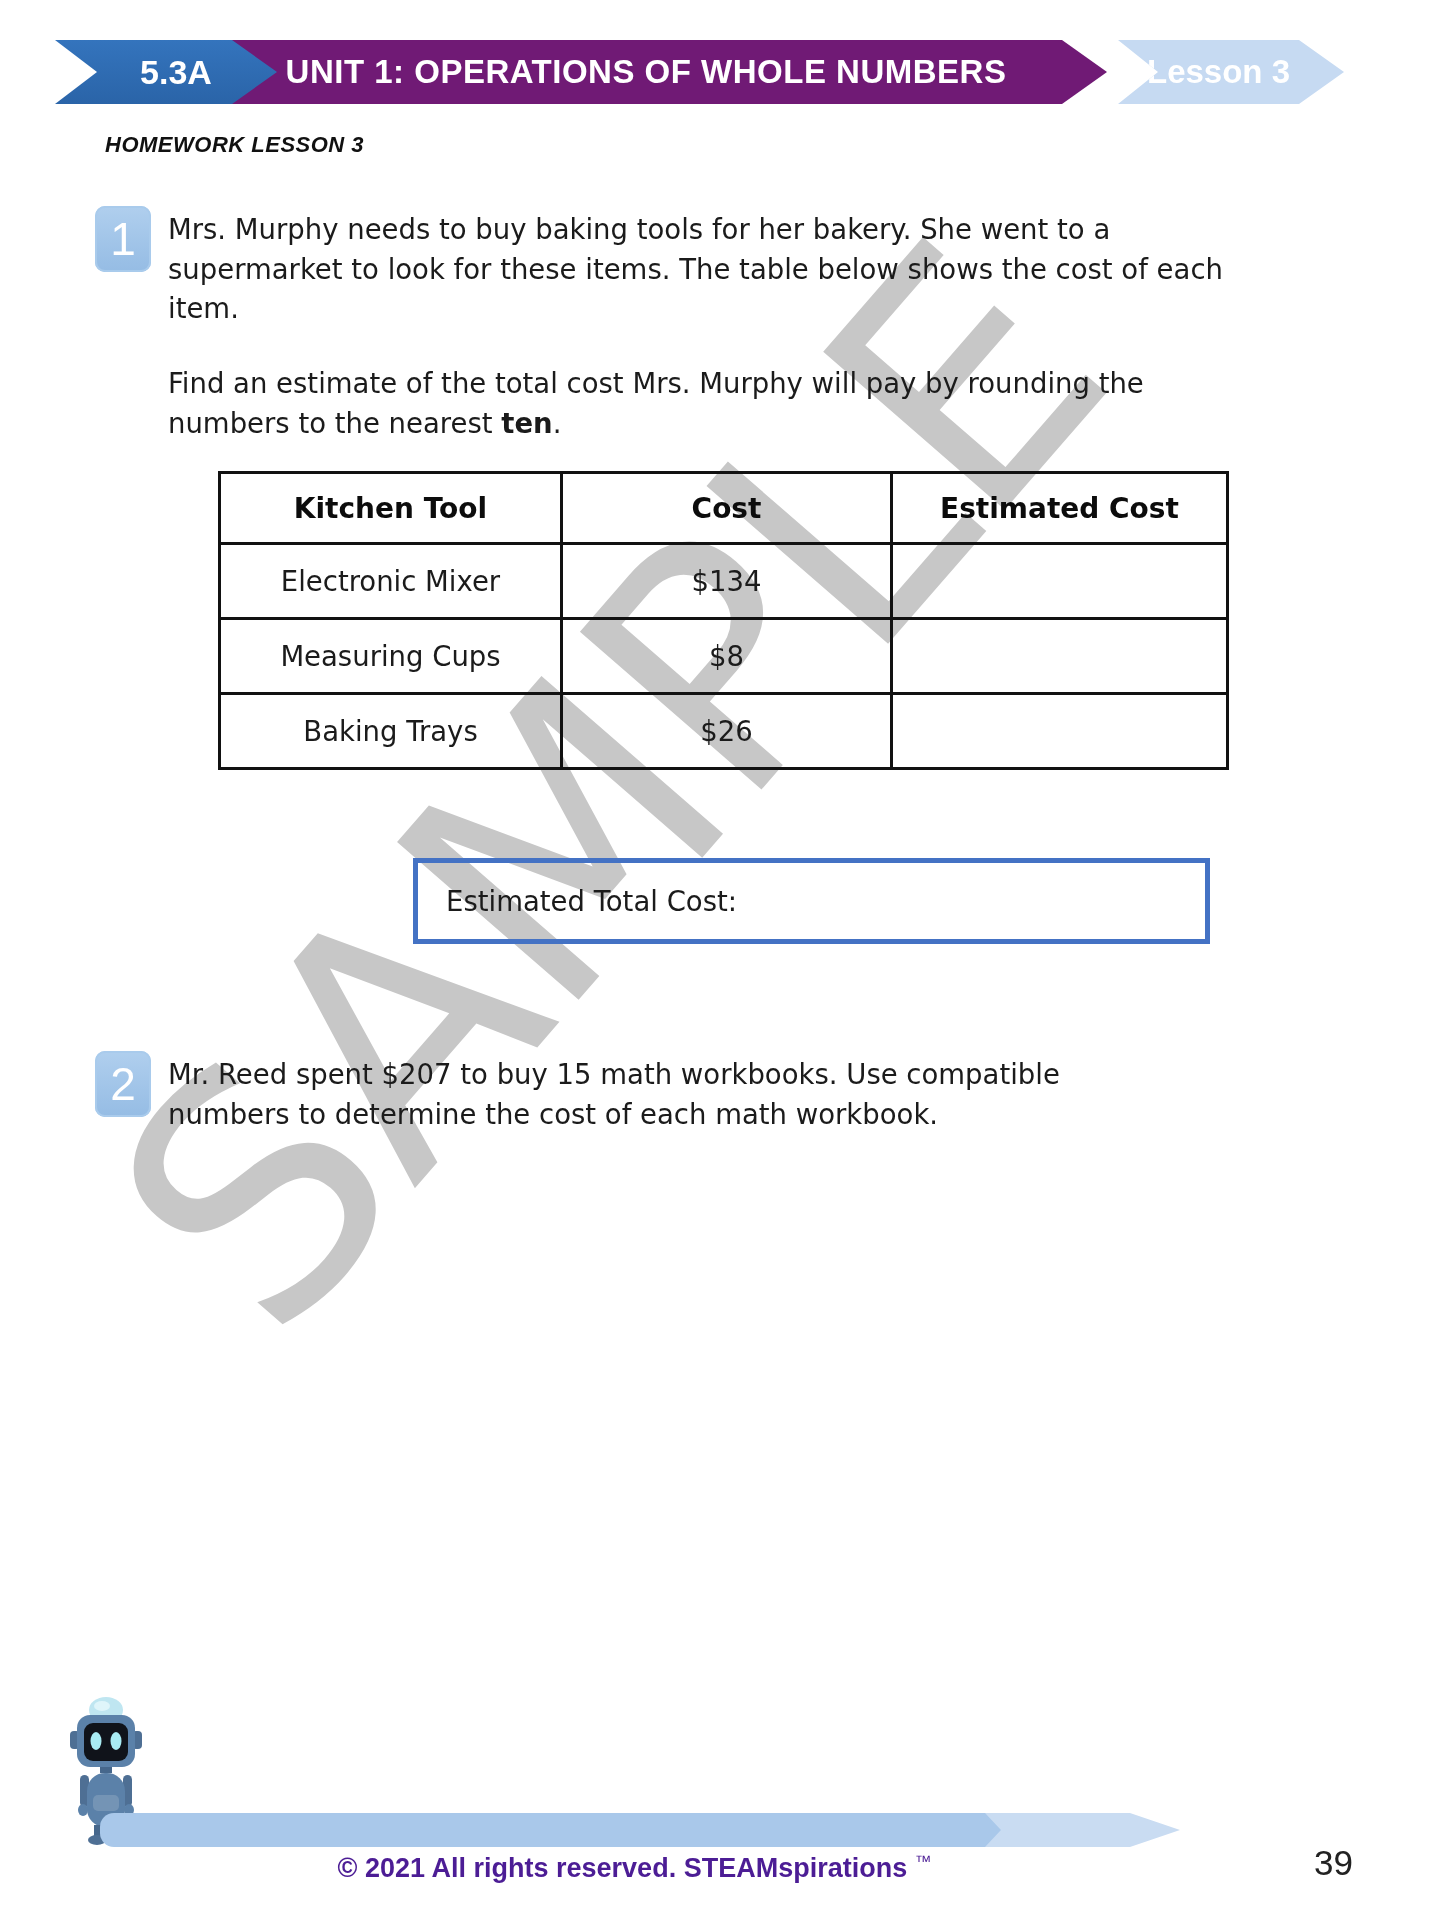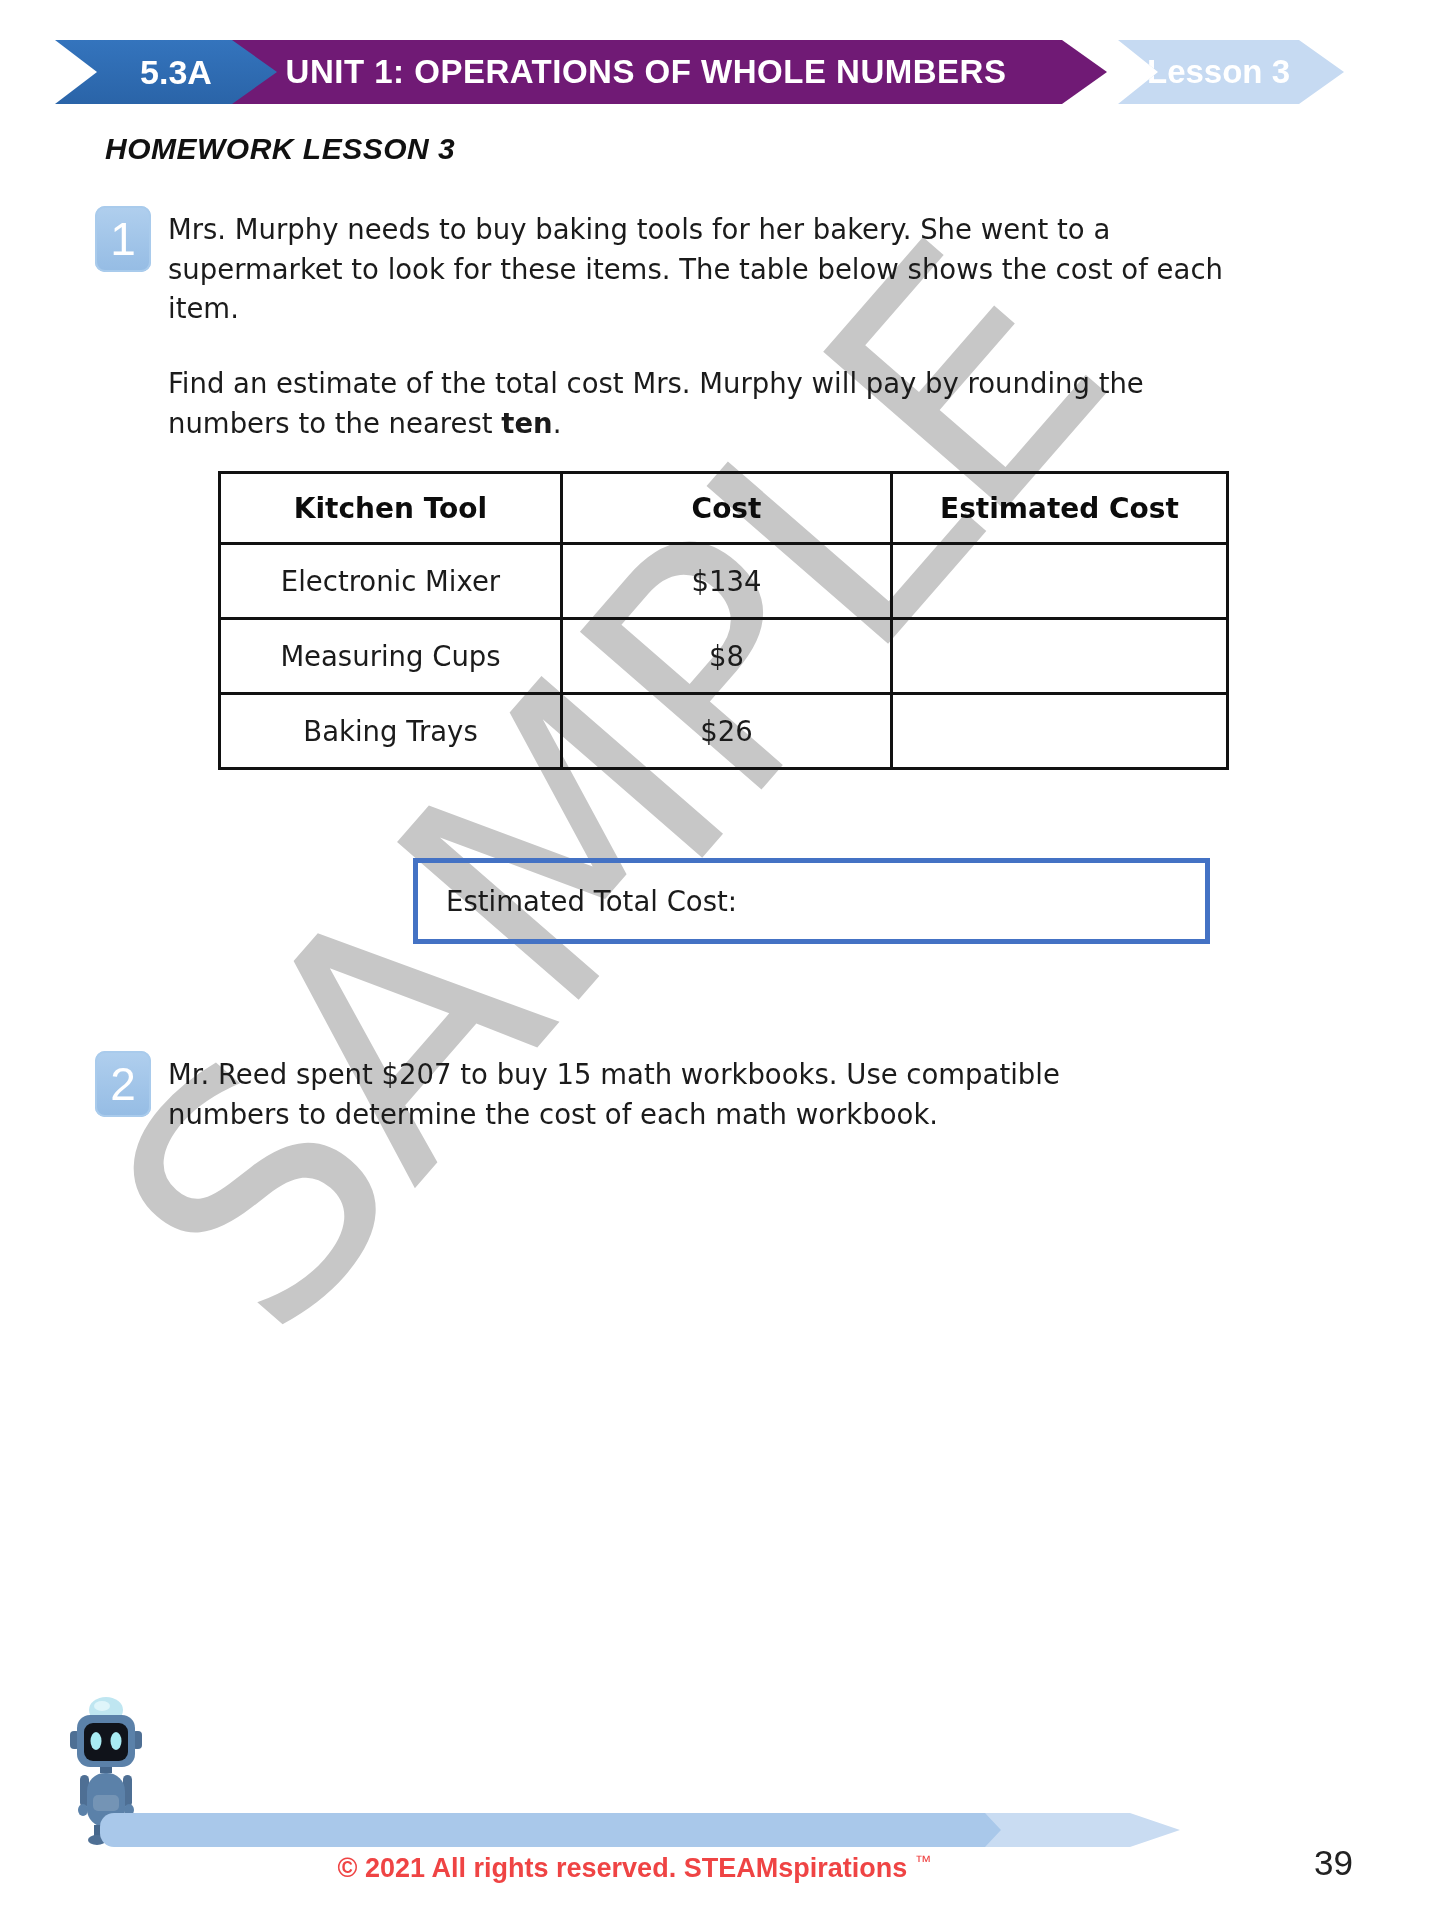--- a/index.html
+++ b/index.html
@@ -80,21 +80,21 @@
     font-size: 33px;
   }
 
   
   .hw-title {
     position: absolute;
     left: 105px; top: 132px;
     font-family: "Liberation Sans", sans-serif;
     font-style: italic;
     font-weight: 600;
-    font-size: 30px;
+    font-size: 22px;
     color: #111111;
     letter-spacing: 0.5px;
   }
 
   
   .q-badge {
     position: absolute;
     width: 56px; height: 66px;
     border-radius: 10px;
     background: linear-gradient(180deg, #b0cfee 0%, #95bce4 100%);
@@ -178,21 +178,21 @@
     clip-path: polygon(0 0, calc(100% - 50px) 0, 100% 50%, calc(100% - 50px) 100%, 0 100%, 16px 50%);
   }
   .footer-copy {
     position: absolute;
     left: 0; top: 1852px;
     width: 1270px;
     text-align: center;
     font-family: "Liberation Sans", sans-serif;
     font-weight: bold;
     font-size: 27px;
-    color: #ef4444;
+    color: #4c1d95;
   }
   .footer-copy sup { font-weight: 400; font-size: 0.62em; letter-spacing: 1px; }
   .page-number {
     position: absolute;
     right: 92px; top: 1843px;
     font-family: "Liberation Sans", sans-serif;
     font-size: 35px;
     color: #222222;
   }
 </style>

